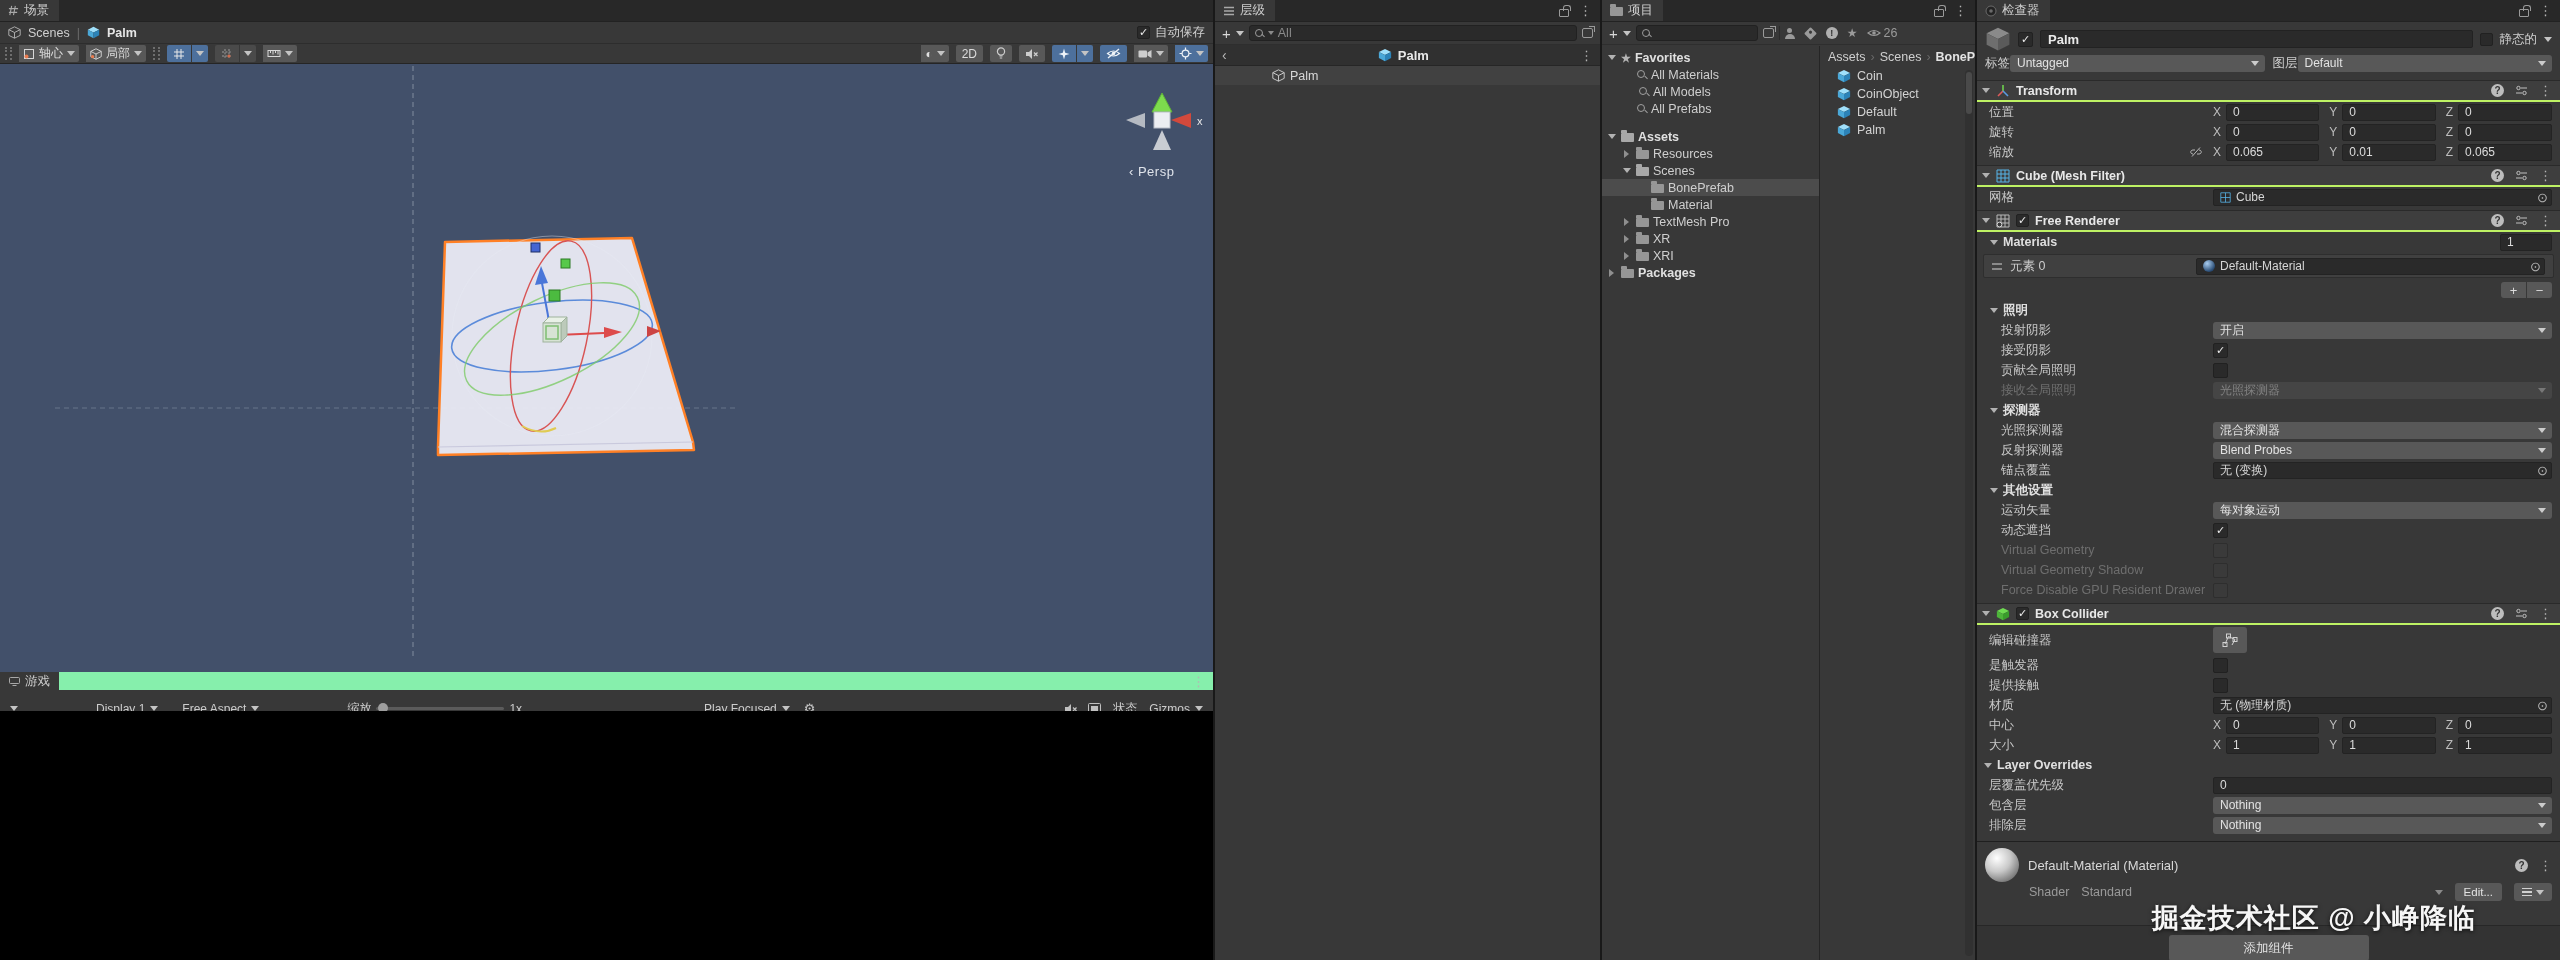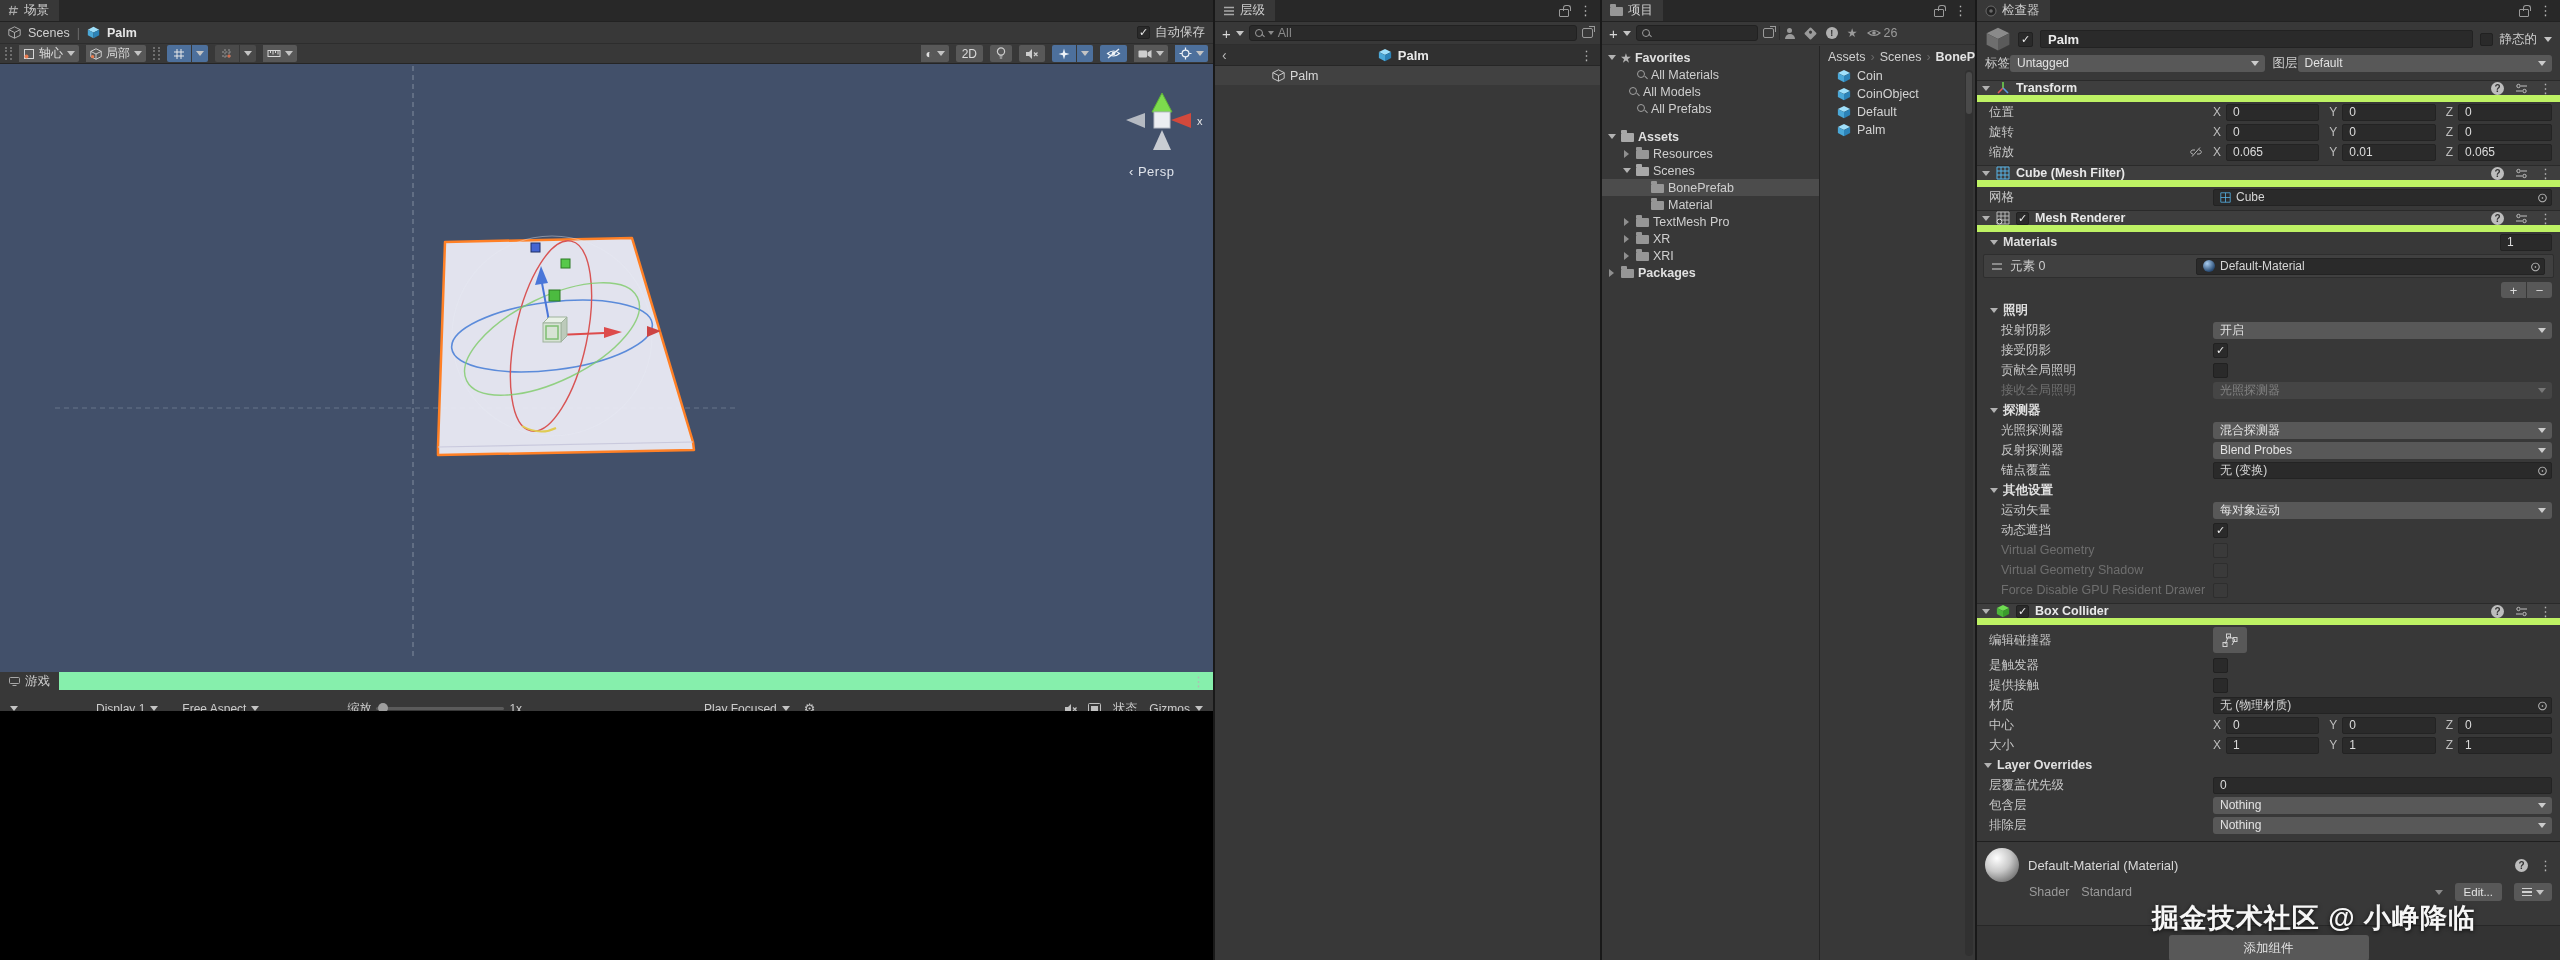--- a/index.html
+++ b/index.html
@@ -119,21 +119,21 @@
 
   .dd { flex:1; height:17px; background:#585858; border-radius:3px; display:flex; align-items:center; padding:0 20px 0 7px; color:#e2e2e2; font-size:12px; position:relative; min-width:0; white-space:nowrap; overflow:hidden; }
   .dd::after { content:''; position:absolute; right:6px; top:6px; border-left:4px solid transparent; border-right:4px solid transparent; border-top:5px solid #cccccc; }
   .dd.disabled { background:#454545; color:#828282; }
   .dd.disabled::after { border-top-color:#777; }
   .nfield { flex:1; height:17px; background:#2a2a2a; border:1px solid #232323; border-radius:2px; color:#dcdcdc; font-size:12px; display:flex; align-items:center; padding:0 6px; min-width:0; }
   .objfield { flex:1; height:17px; background:#2a2a2a; border:1px solid #232323; border-radius:2px; color:#d6d6d6; font-size:12px; display:flex; align-items:center; gap:5px; padding:0 3px 0 6px; min-width:0; white-space:nowrap; overflow:hidden; }
   .picker { margin-left:auto; color:#b5b5b5; font-size:13px; line-height:1; }
   .picker::before { content:'⊙'; }
 
-  .chead { height:22px; display:flex; align-items:center; gap:6px; padding:0 8px 0 5px; background:#3e3e3e; border-top:1px solid #2a2a2a; border-bottom:7px solid #bef264; margin-top:3px; }
+  .chead { height:22px; display:flex; align-items:center; gap:6px; padding:0 8px 0 5px; background:#3e3e3e; border-top:1px solid #2a2a2a; border-bottom:2px solid #bef264; margin-top:3px; }
   .chead .title { font-weight:bold; color:#e8e8e8; }
   .chead-right { margin-left:auto; display:flex; align-items:center; gap:11px; }
   .help { width:13px; height:13px; border-radius:50%; background:#bdbdbd; color:#333; font-size:10px; font-weight:bold; display:flex; align-items:center; justify-content:center; }
 
   .irow { display:flex; align-items:center; height:20px; padding-right:8px; }
   .irow.tall { height:30px; }
   .lbl { flex:0 0 236px; padding-left:12px; color:#c8c8c8; white-space:nowrap; overflow:hidden; }
   .lbl.sub { padding-left:24px; }
   .lbl.dis { color:#6e6e6e; }
   .lbl.with-link { flex-basis:212px; }
@@ -508,21 +508,21 @@
               <span class="fold-open"></span>
             </span>
             <span class="ticon-star"></span>
             <span>Favorites</span>
           </div>
           <div class="tree-row" style="padding-left: 19px;">
             <span class="foldcell"></span>
             <span class="ticon-search"></span>
             <span>All Materials</span>
           </div>
-          <div class="tree-row" style="padding-left: 11px;">
+          <div class="tree-row" style="padding-left: 21px;">
             <span class="foldcell"></span>
             <span class="ticon-search"></span>
             <span>All Models</span>
           </div>
           <div class="tree-row" style="padding-left: 19px;">
             <span class="foldcell"></span>
             <span class="ticon-search"></span>
             <span>All Prefabs</span>
           </div>
           <div class="tree-spacer"></div>
@@ -779,21 +779,21 @@
       </div>
     </div>
 
     <div class="chead">
       <span class="fold-open"></span>
       <svg width="14" height="14" viewBox="0 0 14 14">
         <path d="M1 1 H13 V13 H1 Z M1 5 H13 M1 9 H13 M5 1 V13 M9 1 V13" stroke="#b8b8b8" fill="none"></path>
           <circle cx="3.5" cy="10.5" r="2.4" fill="#3a3a3a" stroke="#d8d8d8"></circle>
       </svg>
       <div class="cb sm checked"></div>
-      <span class="title">Mesh Renderer</span>
+      <span class="title">Free Renderer</span>
       <div class="chead-right">
         <span class="help">?</span>
         <svg width="13" height="13" viewBox="0 0 13 13">
           <circle cx="3.5" cy="4" r="1.7" fill="none" stroke="#c0c0c0"></circle>
             <line x1="6" y1="4" x2="12" y2="4" stroke="#c0c0c0"></line>
             <circle cx="9.5" cy="9" r="1.7" fill="none" stroke="#c0c0c0"></circle>
             <line x1="1" y1="9" x2="7" y2="9" stroke="#c0c0c0"></line>
         </svg>
         <span class="kebab"></span>
       </div>

